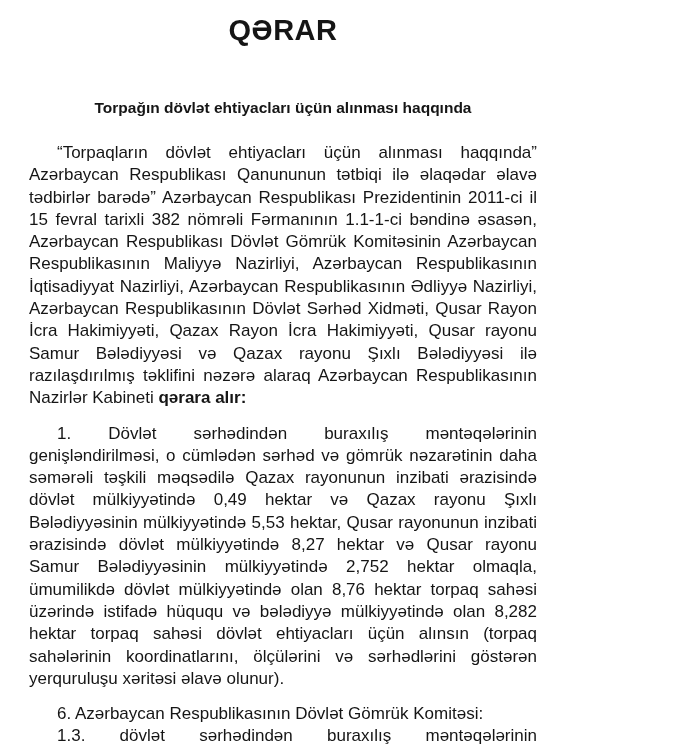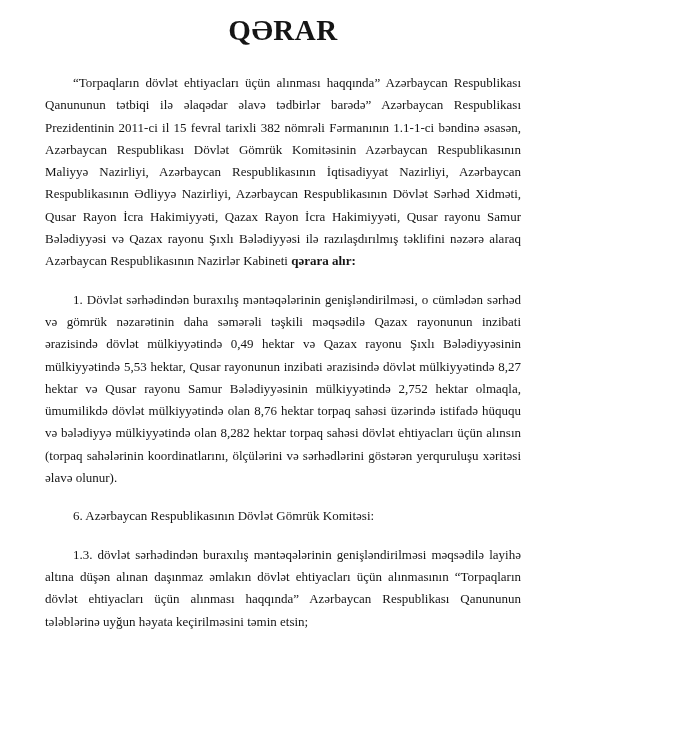--- a/index.html
+++ b/index.html
@@ -8,41 +8,41 @@
     background: #ffffff;
   }
   .page {
     position: relative;
     width: 579px;
     height: 748px;
     box-sizing: border-box;
     padding: 12px 42px 0 29px;
     background: #ffffff;
     color: #151515;
-    font-family: Liberation Serif, serif;
+    font-family: Liberation Sans, sans-serif;
     overflow: hidden;
   }
   .doc-title {
     margin: 2px 0 0 0;
     text-align: center;
     font-size: 29px;
     line-height: 33px;
     font-weight: 700;
     letter-spacing: 0.5px;
   }
   .doc-subtitle {
     margin: 52px 0 0 0;
     text-align: center;
     font-size: 15.5px;
     line-height: 18px;
     font-weight: 700;
   }
   .para {
-    margin: 16px;
-    font-size: 13px;
+    margin: 0;
+    font-size: 17px;
     line-height: 22.3px;
     text-align: justify;
     text-indent: 28px;
   }
   .para.first {
     margin-top: 25px;
   }
   .para.spaced {
     margin-top: 13px;
   }
@@ -50,20 +50,21 @@
     font-weight: 700;
   }
 </style>
 </head>
 <body>
 
 <div class="page">
 
   <h1 class="doc-title">QƏRAR</h1>
 
+  <h2 class="doc-subtitle">Torpağın dövlət ehtiyacları üçün alınması haqqında</h2>
 
   <p class="para first"><span>“Torpaqların dövlət ehtiyacları üçün alınması haqqında” Azərbaycan Respublikası Qanununun tətbiqi ilə əlaqədar əlavə tədbirlər barədə” Azərbaycan Respublikası Prezidentinin 2011-ci il 15 fevral tarixli 382 nömrəli Fərmanının 1.1-1-ci bəndinə əsasən, Azərbaycan Respublikası Dövlət Gömrük Komitəsinin Azərbaycan Respublikasının Maliyyə Nazirliyi, Azərbaycan Respublikasının İqtisadiyyat Nazirliyi, Azərbaycan Respublikasının Ədliyyə Nazirliyi, Azərbaycan Respublikasının Dövlət Sərhəd Xidməti, Qusar Rayon İcra Hakimiyyəti, Qazax Rayon İcra Hakimiyyəti, Qusar rayonu Samur Bələdiyyəsi və Qazax rayonu Şıxlı Bələdiyyəsi ilə razılaşdırılmış təklifini nəzərə alaraq Azərbaycan Respublikasının Nazirlər Kabineti </span><span class="bold">qərara alır:</span></p>
 
   <p class="para spaced">1. Dövlət sərhədindən buraxılış məntəqələrinin genişləndirilməsi, o cümlədən sərhəd və gömrük nəzarətinin daha səmərəli təşkili məqsədilə Qazax rayonunun inzibati ərazisində dövlət mülkiyyətində 0,49 hektar və Qazax rayonu Şıxlı Bələdiyyəsinin mülkiyyətində 5,53 hektar, Qusar rayonunun inzibati ərazisində dövlət mülkiyyətində 8,27 hektar və Qusar rayonu Samur Bələdiyyəsinin mülkiyyətində 2,752 hektar olmaqla, ümumilikdə dövlət mülkiyyətində olan 8,76 hektar torpaq sahəsi üzərində istifadə hüququ və bələdiyyə mülkiyyətində olan 8,282 hektar torpaq sahəsi dövlət ehtiyacları üçün alınsın (torpaq sahələrinin koordinatlarını, ölçülərini və sərhədlərini göstərən yerquruluşu xəritəsi əlavə olunur).</p>
 
   <p class="para spaced">6. Azərbaycan Respublikasının Dövlət Gömrük Komitəsi:</p>
 
 
   <p class="para">1.3. dövlət sərhədindən buraxılış məntəqələrinin genişləndirilməsi məqsədilə layihə altına düşən alınan daşınmaz əmlakın dövlət ehtiyacları üçün alınmasının “Torpaqların dövlət ehtiyacları üçün alınması haqqında” Azərbaycan Respublikası Qanununun tələblərinə uyğun həyata keçirilməsini təmin etsin;</p>
 

